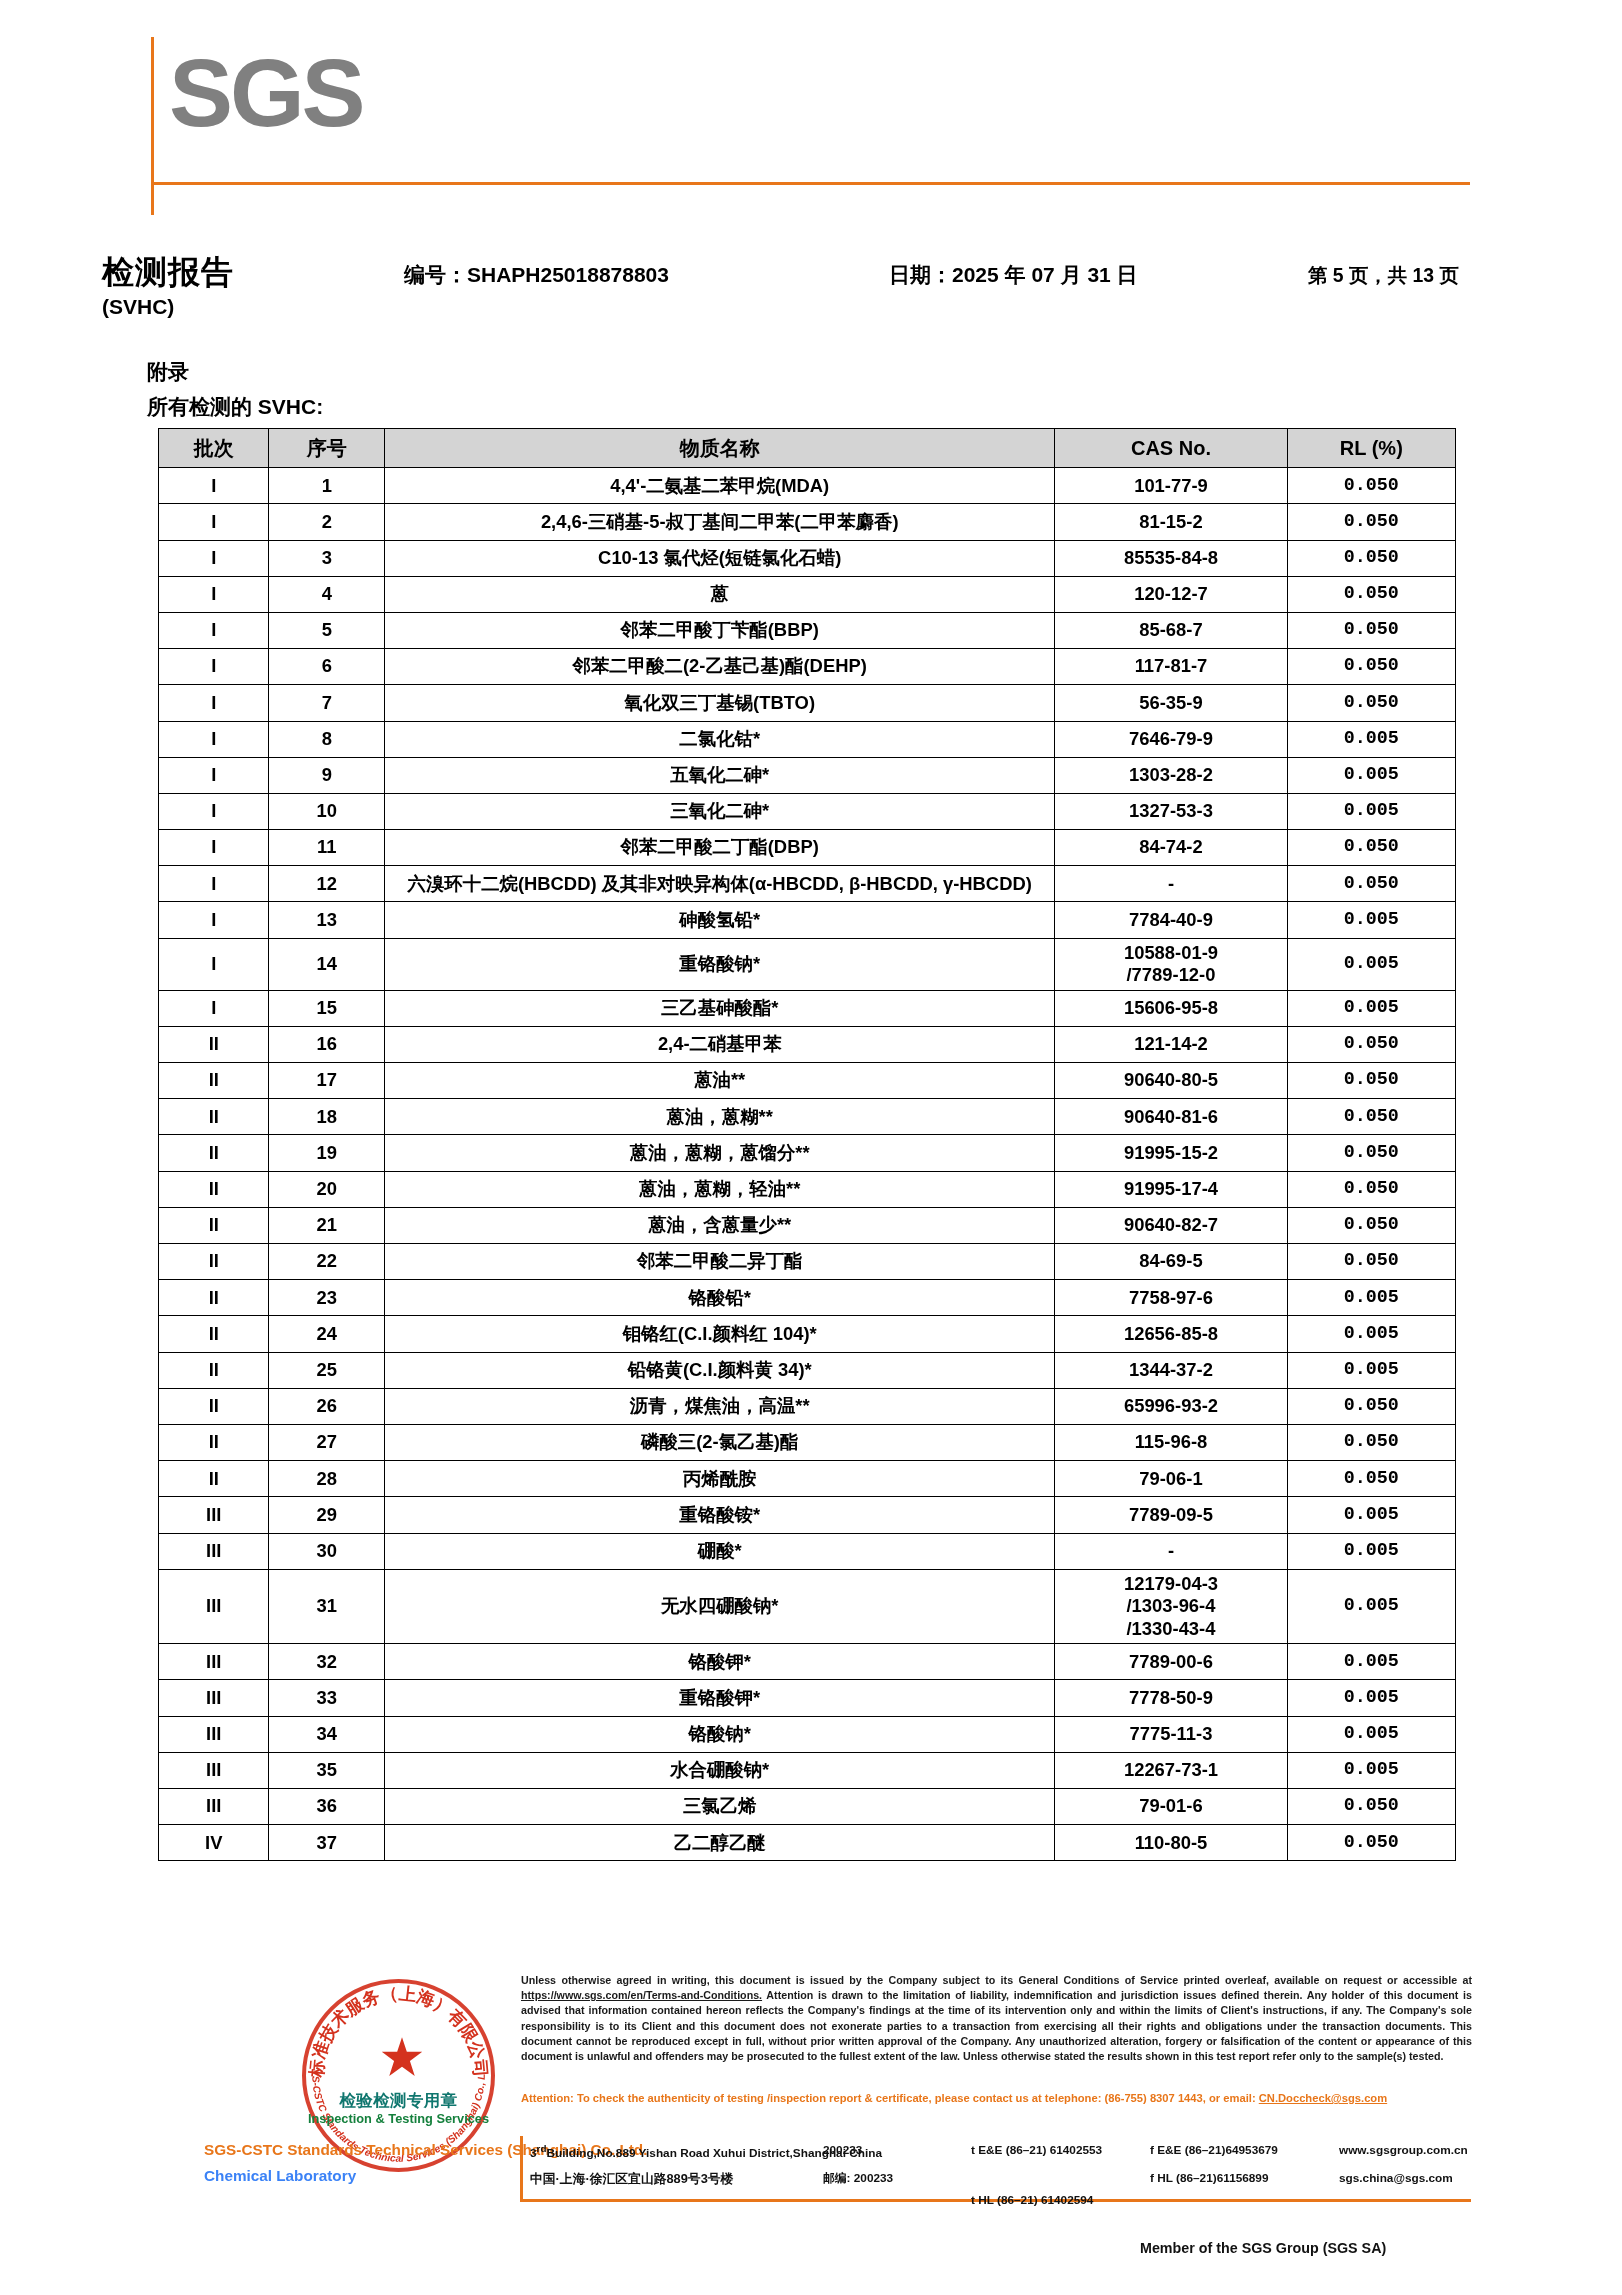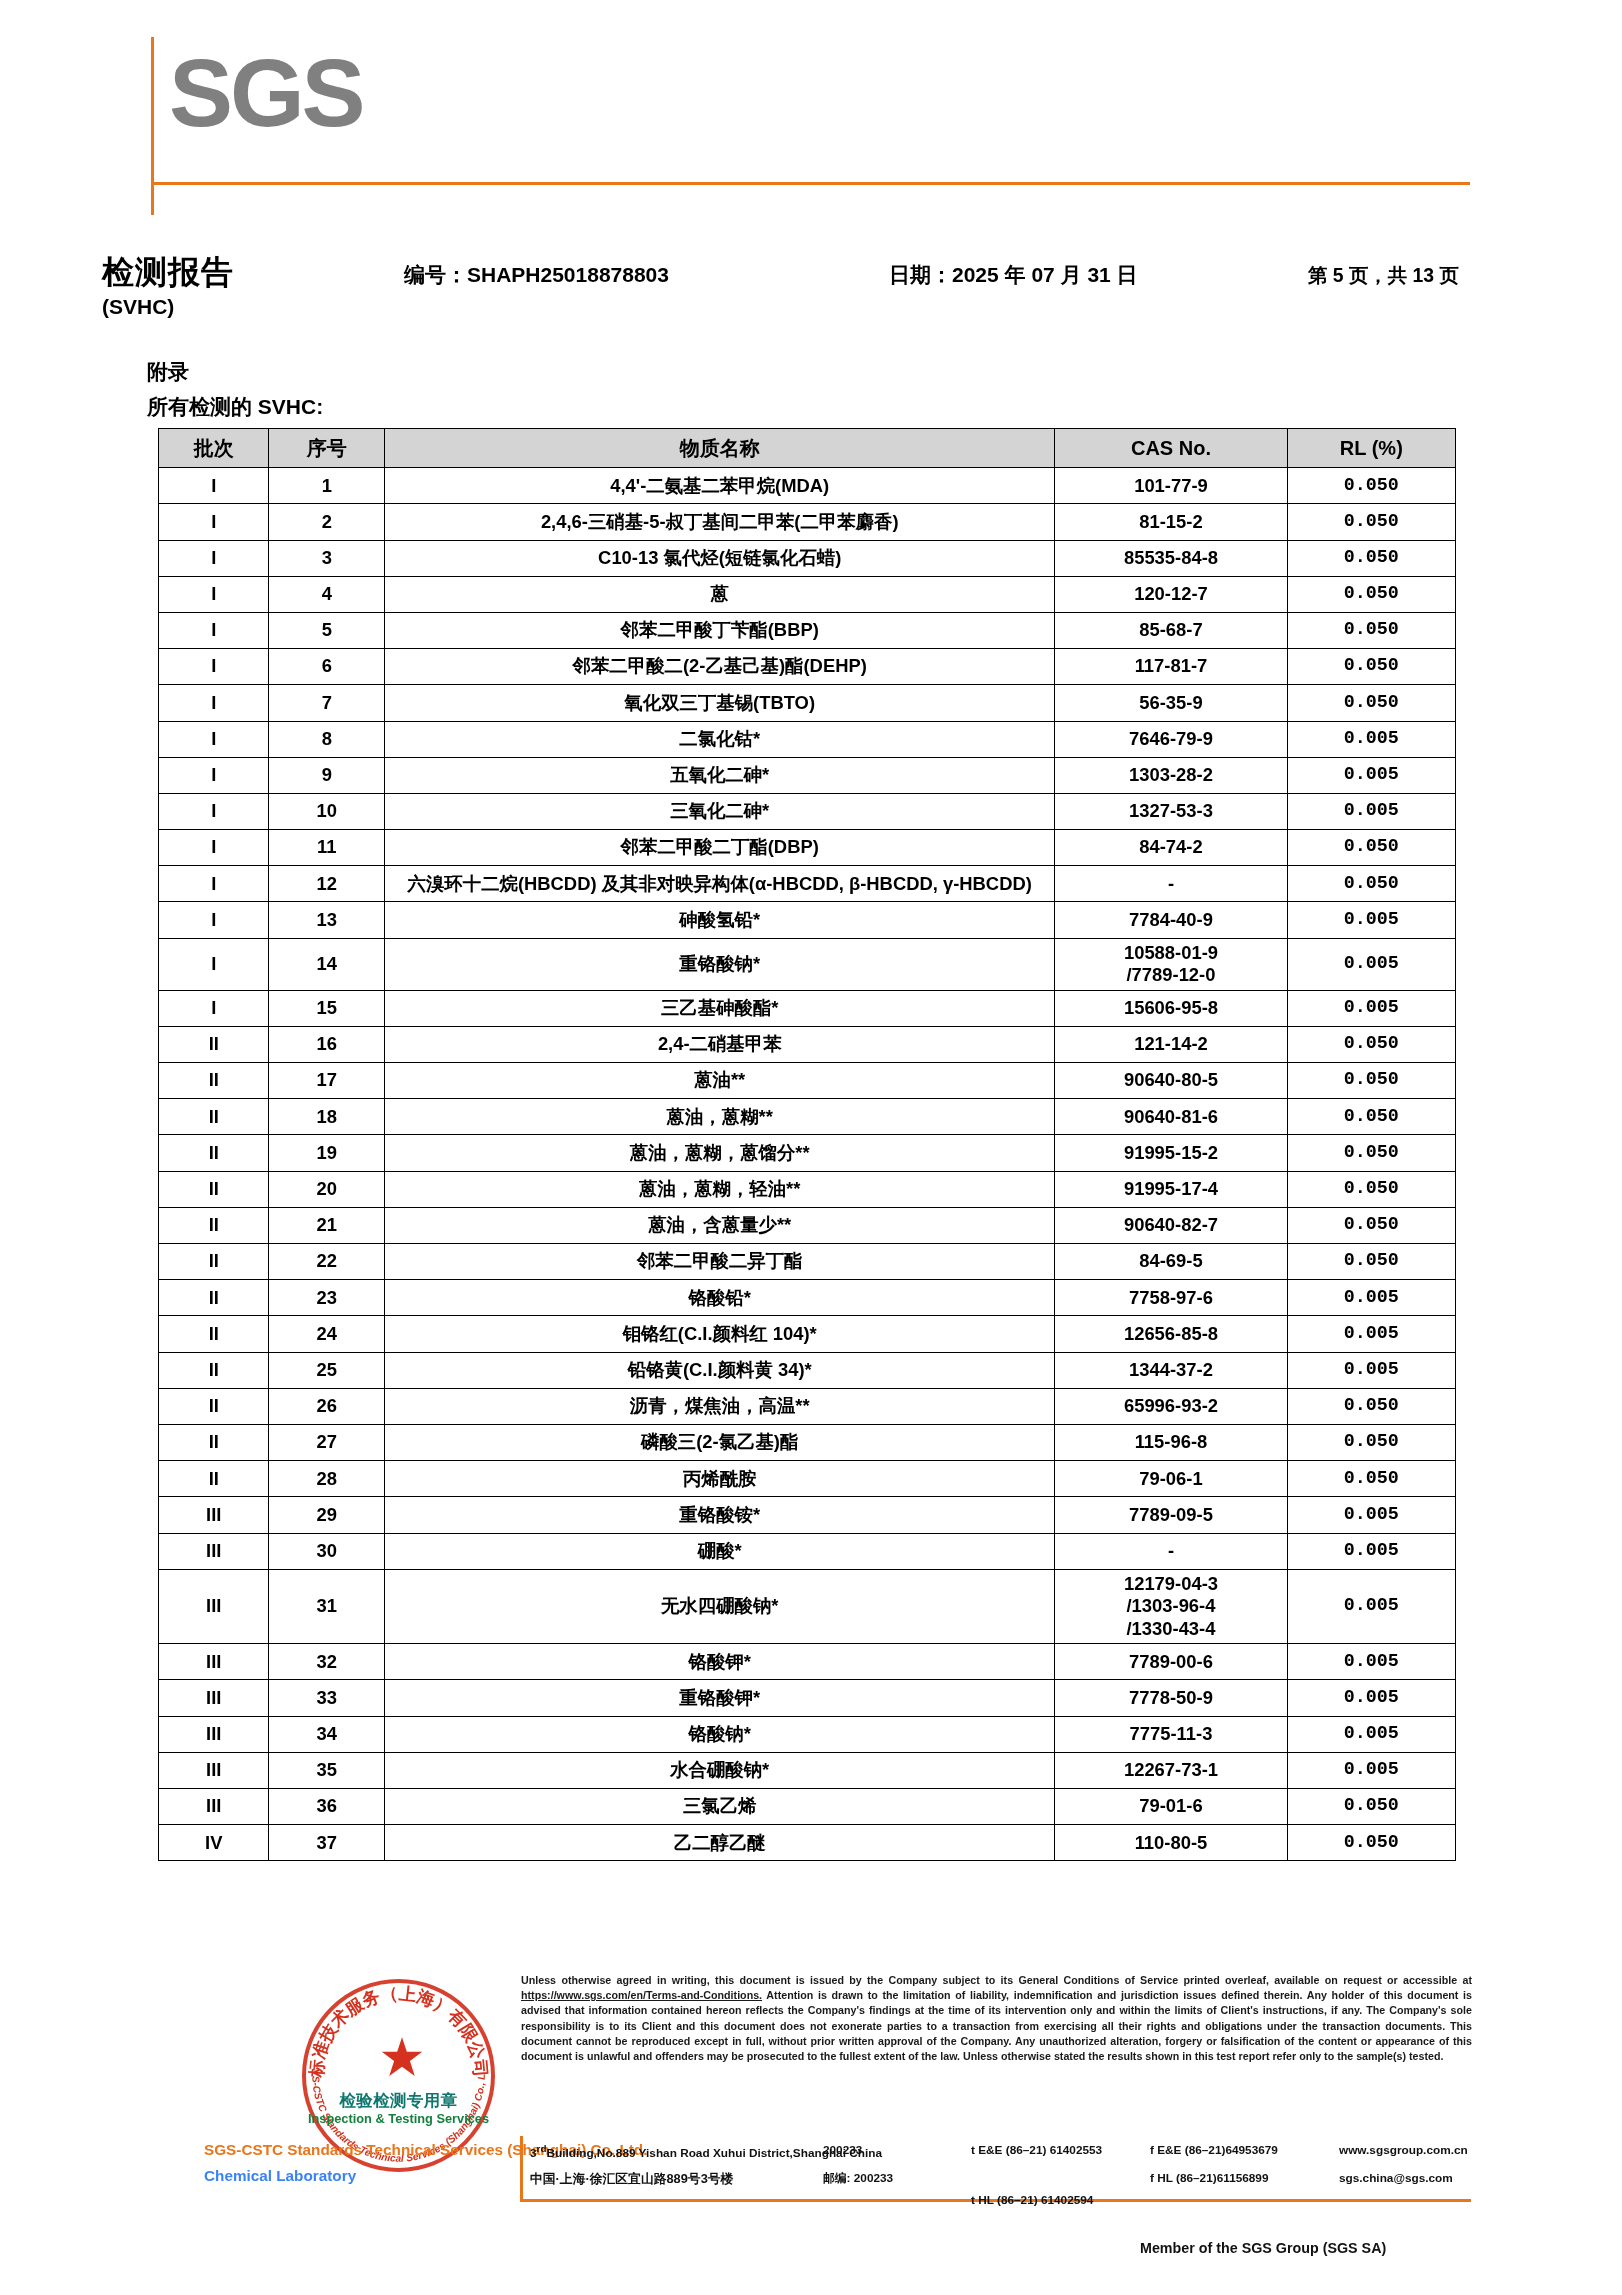--- a/index.html
+++ b/index.html
@@ -635,20 +635,23 @@
     <div class="stamp-en">Inspection &amp; Testing Services</div>
   </div>
 
   <div class="lab-name">SGS-CSTC Standards Technical Services (Shanghai) Co.,Ltd.</div>
   <div class="lab-sub">Chemical Laboratory</div>
 
   <div class="footer-text">
     <span>Unless otherwise agreed in writing, this document is issued by the Company subject to its General Conditions of Service printed overleaf, available on request or accessible at </span><a class="u" href="#">https://www.sgs.com/en/Terms-and-Conditions.</a><span> Attention is drawn to the limitation of liability, indemnification and jurisdiction issues defined therein. Any holder of this document is advised that information contained hereon reflects the Company's findings at the time of its intervention only and within the limits of Client's instructions, if any. The Company's sole responsibility is to its Client and this document does not exonerate parties to a transaction from exercising all their rights and obligations under the transaction documents. This document cannot be reproduced except in full, without prior written approval of the Company. Any unauthorized alteration, forgery or falsification of the content or appearance of this document is unlawful and offenders may be prosecuted to the fullest extent of the law. Unless otherwise stated the results shown in this test report refer only to the sample(s) tested.</span>
   </div>
 
+  <div class="attention">
+    <span>Attention: To check the authenticity of testing /inspection report &amp; certificate, please contact us at telephone: (86-755) 8307 1443, or email: </span><span class="mail">CN.Doccheck@sgs.com</span>
+  </div>
 
   <div class="addr-vline"></div>
   <div class="addr-hline"></div>
 
   <div class="addr-row addr-en">
     <span>3</span><sup>rd</sup><span>Building,No.889 Yishan Road Xuhui District,Shanghai China</span>
   </div>
   <div class="addr-row addr-cn">中国·上海·徐汇区宜山路889号3号楼</div>
   <div class="addr-row addr-zip-en">200233</div>
   <div class="addr-row addr-zip-cn">邮编: 200233</div>

